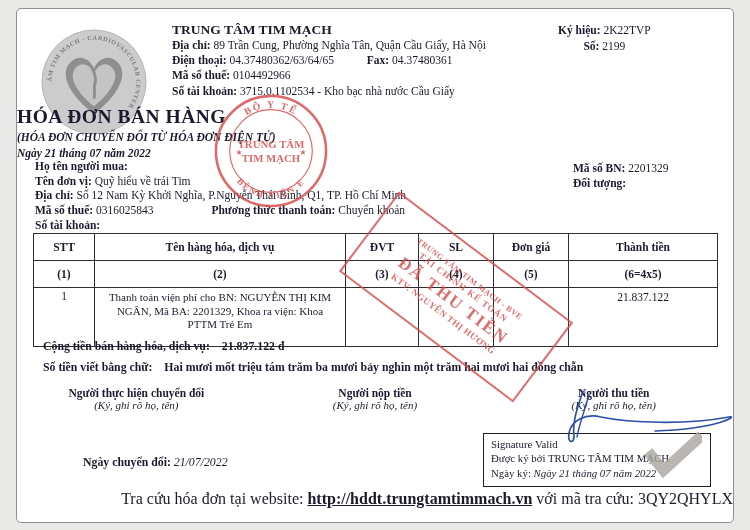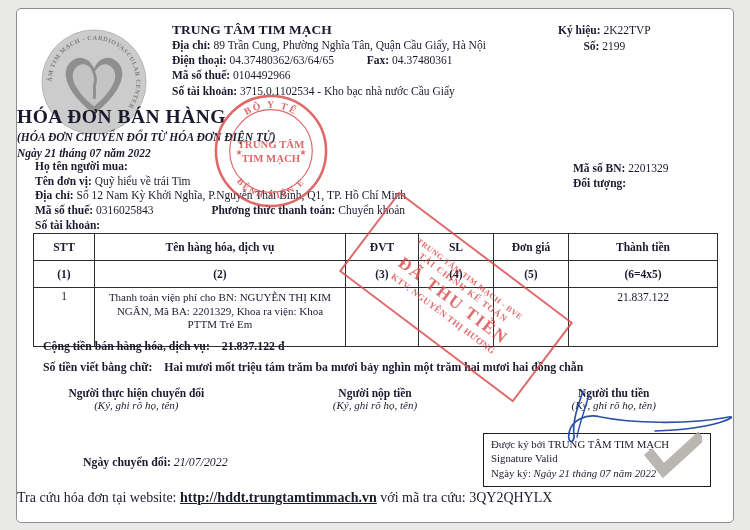--- a/index.html
+++ b/index.html
@@ -39,21 +39,21 @@
   
   .sig-row{left:0;top:366px;width:716px;display:flex;margin-top:12px;}
   .sig-col{flex:1;text-align:center;}
   .sig-title{font-size:11.5px;font-weight:bold;}
   .sig-note{font-size:11px;font-style:italic;}
   
   .conv-date{left:66px;top:446px;font-size:11.8px;white-space:nowrap;}
   .sigbox{left:466px;top:424px;width:212px;height:46px;border:1.5px solid #1e1e1e;
     font-size:10.8px;line-height:14.3px;padding:3px 7px;background:#fff;}
   .sig-check{position:absolute;right:8px;top:-4px;width:58px;height:48px;opacity:.8;}
-  .footer-line{left:0;top:481px;width:716px;text-align:left;font-size:14px;white-space:nowrap;}
+  .footer-line{left:0;top:481px;width:716px;text-align:right;font-size:16px;white-space:nowrap;}
   .footer-url{font-weight:bold;text-decoration:underline;}
   
   .round-stamp{left:195px;top:83px;width:118px;height:118px;opacity:.82;z-index:6;}
   .rect-stamp{left:330px;top:238px;width:214px;height:96px;border:2.5px solid #d84848;
     transform:rotate(37deg);color:#d84848;text-align:center;z-index:6;opacity:.8;
     display:flex;flex-direction:column;justify-content:center;line-height:1.2;}
   .rs-l1{font-size:8px;font-weight:bold;letter-spacing:.5px;}
   .rs-l2{font-size:9px;font-weight:bold;letter-spacing:1px;}
   .rs-l3{font-size:17px;font-weight:bold;letter-spacing:2px;margin:1px 0;}
   .rs-l4{font-size:9px;font-weight:bold;letter-spacing:.5px;}
@@ -188,23 +188,23 @@
     <path d="M78 6 C 74 18, 67 36, 69 50 C 70 58, 62 60, 64 48 C 66 36, 80 28, 96 32
              C 124 38, 182 40, 224 32 C 234 30, 214 44, 150 46" fill="none" stroke="#2b4fa8" stroke-width="1.7" stroke-linecap="round"></path>
     <path d="M84 10 C 80 24, 74 40, 72 52" fill="none" stroke="#2b4fa8" stroke-width="1.4" stroke-linecap="round"></path>
   </svg>
 
   <div class="abs conv-date">
     <b>Ngày chuyển đổi:</b> <span class="i">21/07/2022</span>
   </div>
 
   <div class="abs sigbox">
+    <div>Signature Valid</div>
     <div>
       <span>Được ký bởi</span> <span>TRUNG TÂM TIM MẠCH</span></div>
-    <div>Signature Valid</div>
     <div>
       <span>Ngày ký:</span> <span class="i">Ngày 21 tháng 07 năm 2022</span></div>
     <svg class="sig-check" viewBox="0 0 60 48">
       <path d="M8 28 L 22 42 L 54 6" fill="none" stroke="#aaa59f" stroke-width="11" stroke-linecap="square" transform="rotate(6 30 24)"></path>
     </svg>
   </div>
 
   <div class="abs footer-line">
     <span>Tra cứu hóa đơn tại website:</span>
     <span class="footer-url">http://hddt.trungtamtimmach.vn</span>

